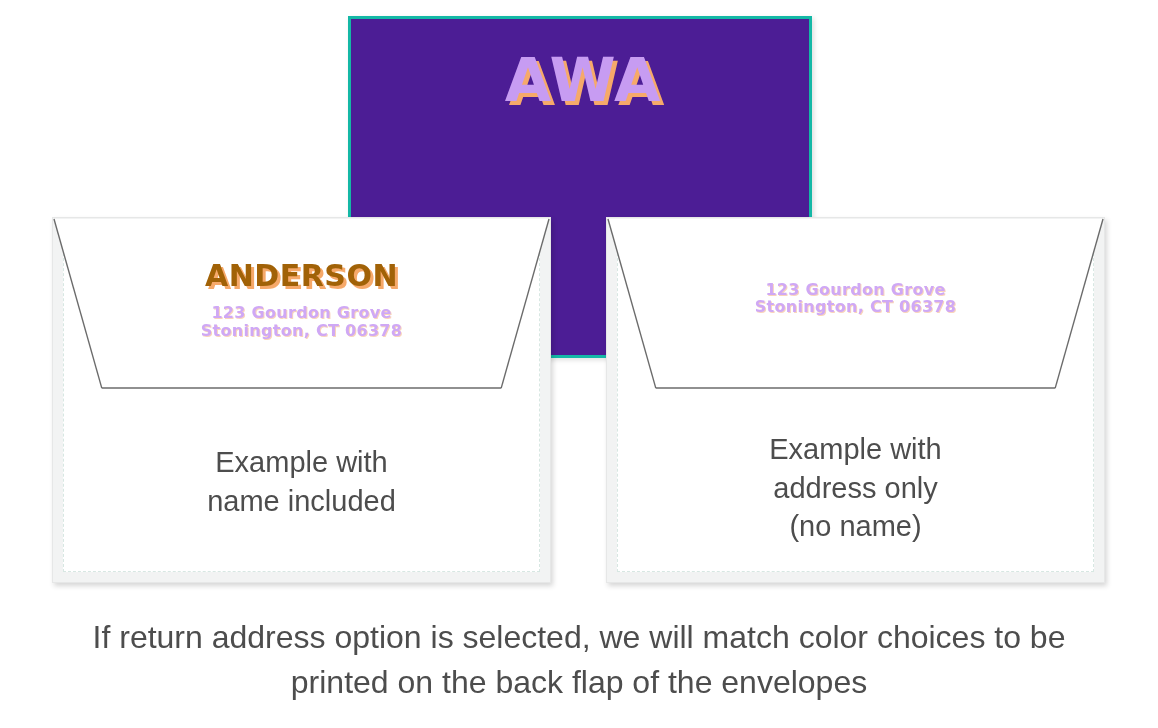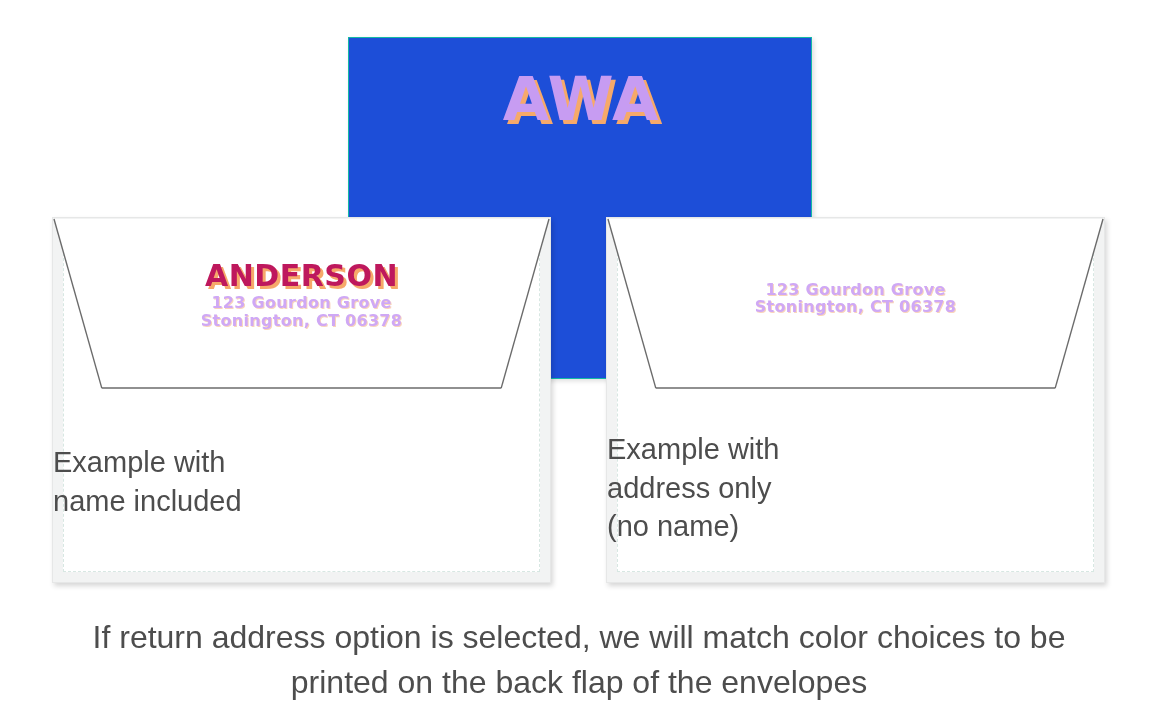--- a/index.html
+++ b/index.html
@@ -19,25 +19,25 @@
     position: absolute;
     left: 0; top: 0;
     width: 1158px;
     height: 728px;
   }
 
   
   .note-card {
     position: absolute;
     left: 348px;
-    top: 37px;
+    top: 16px;
     width: 464px;
     height: 342px;
-    background: #1d4ed8;
-    border: 1px solid #14b8a6;
+    background: #4c1d95;
+    border: 3px solid #14b8a6;
     box-shadow: 2px 2px 5px rgba(0,0,0,0.13);
     box-sizing: border-box;
     z-index: 1;
   }
   .monogram {
     position: absolute;
     left: 0;
     top: 31px;
     width: 464px;
     text-align: center;
@@ -98,36 +98,37 @@
     font-weight: bold;
     line-height: 1.08;
     white-space: nowrap;
   }
   .flap-text.with-name { top: 42px; }
   .flap-text.addr-only { top: 63px; }
 
   .ra-name {
     font-size: 30px;
     letter-spacing: 0.5px;
-    color: #be185d;
+    color: #a16207;
     text-shadow: 3px 3px 0 #f6a96a;
-    margin-bottom: 2px;
+    margin-bottom: 12px;
   }
   .ra-line {
     font-size: 16px;
     letter-spacing: 0.3px;
     color: #cfa8f5;
     text-shadow: 1px 1px 0 #f9d4bb;
   }
 
   
   .env-caption {
     position: absolute;
     left: 0;
     width: 100%;
+    text-align: center;
     color: #4d4d4d;
     font-family: "Liberation Sans", sans-serif;
     font-size: 29px;
     font-weight: normal;
     line-height: 1.33;
     white-space: pre-line;
   }
   .env-caption.two-line   { top: 225px; }
   .env-caption.three-line { top: 212px; }
 

